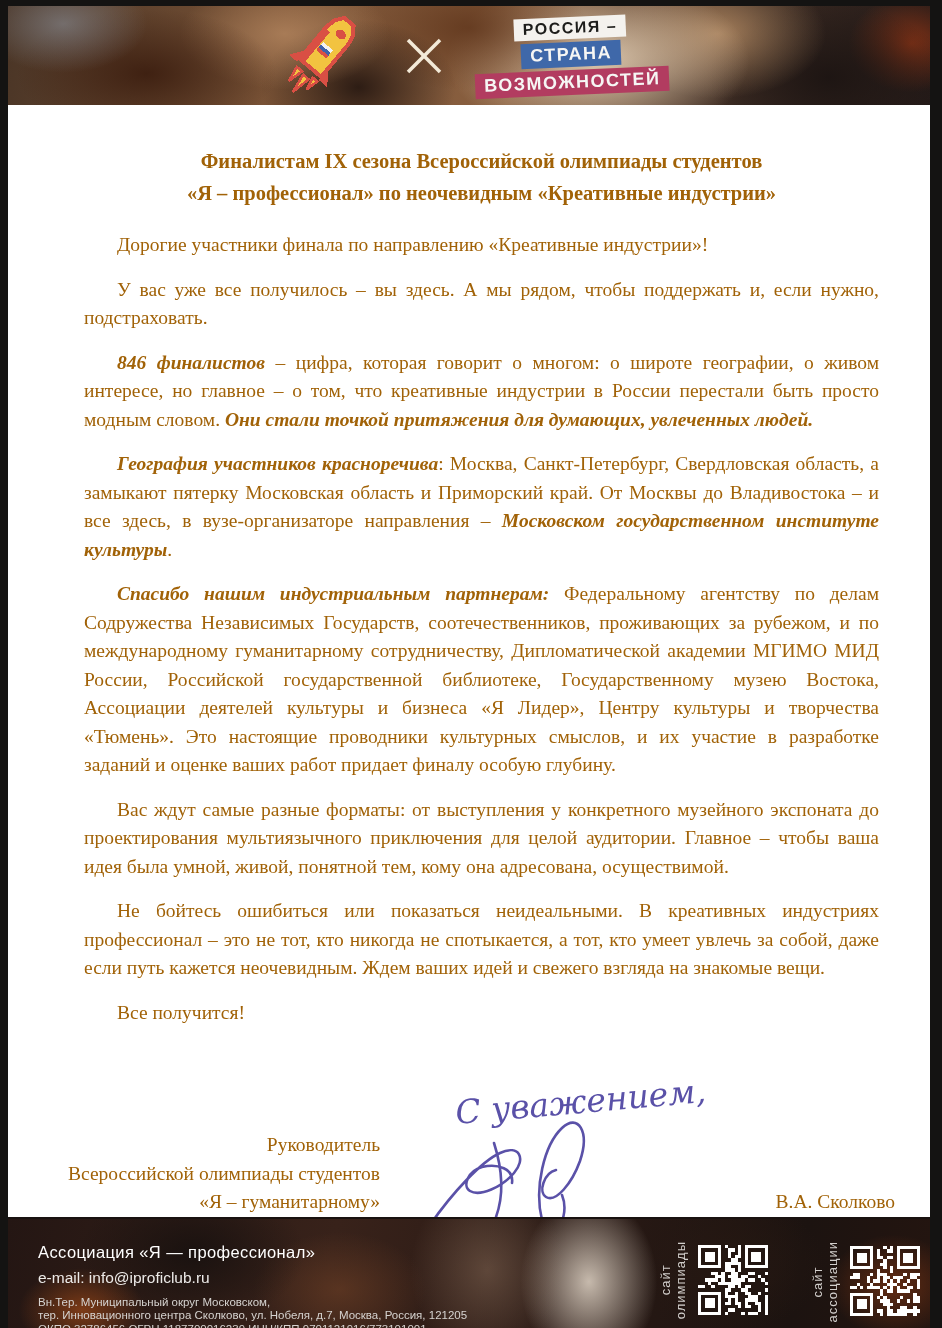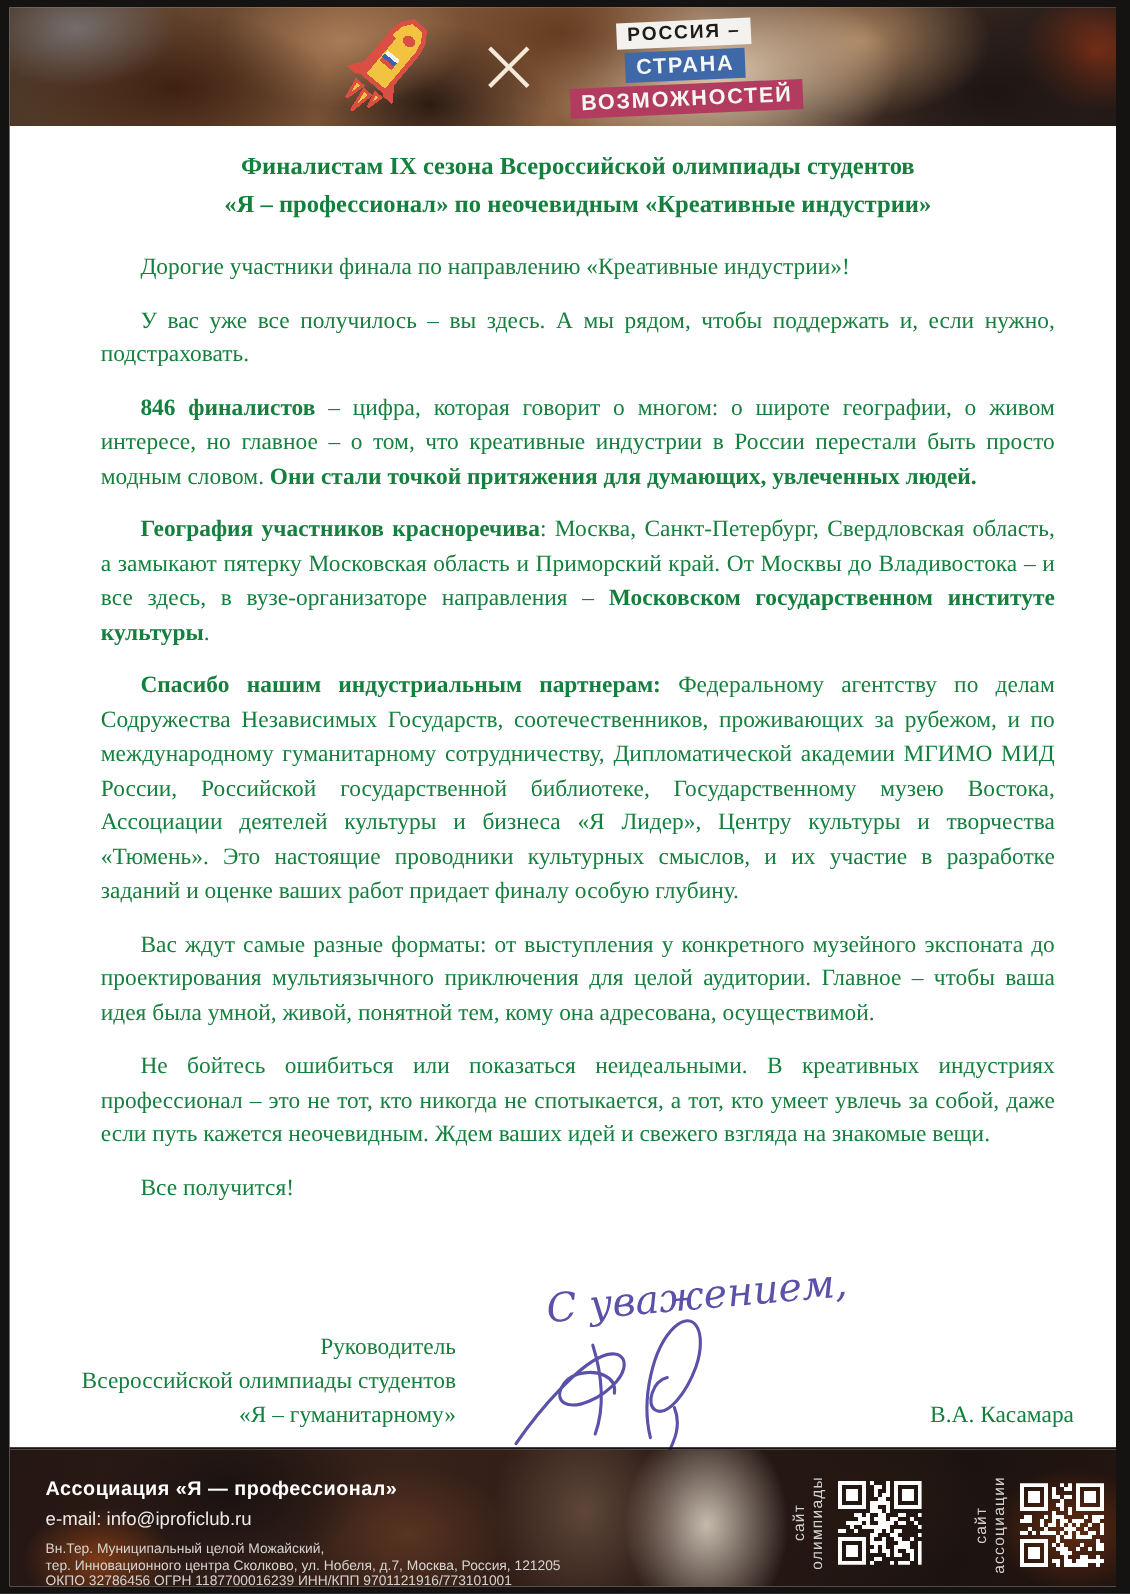--- a/index.html
+++ b/index.html
@@ -35,35 +35,35 @@
   .logo-cluster{position:absolute;left:0;right:0;top:0;bottom:0;
     display:flex;align-items:center;justify-content:center;gap:26px;}
   .rsv-stack{display:flex;flex-direction:column;align-items:center;gap:3px;
     transform:rotate(-2.5deg);font-family:"Liberation Sans",sans-serif;font-weight:700;}
   .rsv-box{padding:2px 9px;letter-spacing:1.5px;white-space:nowrap;}
   .rsv-w{background:#f4f2ee;color:#1d1d1b;font-size:16px;}
   .rsv-b{background:#3f68a9;color:#f6f6f4;font-size:18px;}
   .rsv-r{background:#b23c60;color:#f6f6f4;font-size:18px;}
 
   
-  .content{flex:1 1 auto;padding:18px 35px 0 60px;color:#15803d;}
+  .content{flex:1 1 auto;padding:40px 35px 0 60px;color:#a16207;}
   .title{text-align:center;font-weight:700;font-size:20.5px;line-height:32px;margin:0 0 22px 0;}
   .para{margin:16px;text-indent:33px;text-align:justify;font-size:19.5px;line-height:28.5px;}
-  .para .b{font-weight:700;}
+  .para .b{font-weight:700;font-style:italic;}
 
   .sig-row{position:relative;margin-top:104px;display:flex;justify-content:space-between;
     align-items:flex-end;font-size:19.5px;line-height:28.5px;}
   .sig-left div{white-space:nowrap;text-align:right;}
   .sig-svg{position:absolute;left:350px;top:-58px;width:280px;height:260px;overflow:visible;
     pointer-events:none;}
   .sig-greeting{font-family:"DejaVu Serif",serif;font-style:italic;font-size:33px;}
 
   
   .foot-text{position:absolute;left:30px;top:24px;font-family:"Liberation Sans",sans-serif;}
-  .foot-org{font-size:16.5px;font-weight:700;letter-spacing:.4px;color:#ffffff;}
+  .foot-org{font-size:16.5px;font-weight:400;letter-spacing:.4px;color:#ffffff;}
   .foot-mail{font-size:15.5px;color:#eceae8;margin-top:7px;}
   .foot-small{font-size:11.5px;line-height:13.5px;color:#d6d3d0;margin-top:9px;}
   .qr-group{position:absolute;top:22px;display:flex;align-items:center;gap:10px;}
   .qr-group.g1{left:650px;}
   .qr-group.g2{left:802px;}
   .qr-label{writing-mode:vertical-rl;transform:rotate(180deg);white-space:pre-line;
     font-family:"Liberation Sans",sans-serif;font-size:13px;line-height:15px;
     letter-spacing:1px;color:#d2cfcc;text-align:center;}
   .qr{width:70px;height:70px;}
 </style>
@@ -134,30 +134,30 @@
         <svg class="sig-svg" viewBox="0 0 280 260">
           <g fill="none" stroke="#5a51a8" stroke-width="2.6" stroke-linecap="round">
             <text class="sig-greeting" x="38" y="42" fill="#5a51a8" stroke="none" transform="rotate(-5 140 40)">С уважением,</text>
             <path d="M12,152 C34,120 64,88 82,80 C102,71 108,86 96,100 C84,114 62,124 52,118 C44,113 50,98 64,94 C80,90 96,96 94,110"></path>
             <path d="M76,70 C84,95 86,122 78,144"></path>
             <path d="M124,147 C116,115 126,72 144,55 C160,40 172,58 162,88 C154,110 138,130 128,124 C120,119 126,100 138,97"></path>
             <path d="M144,122 C156,152 120,172 134,197 C144,214 120,226 112,242"></path>
           </g>
         </svg>
 
-        <div class="sig-name">В.А. Касамара</div>
+        <div class="sig-name">В.А. Сколково</div>
       </div>
     </div>
 
     <div class="band-bottom">
       <div class="foot-text">
         <div class="foot-org">Ассоциация «Я — профессионал»</div>
         <div class="foot-mail">e-mail: info@iproficlub.ru</div>
         <div class="foot-small">
-          <div>Вн.Тер. Муниципальный целой Можайский,</div>
+          <div>Вн.Тер. Муниципальный округ Московском,</div>
           <div>тер. Инновационного центра Сколково, ул. Нобеля, д.7, Москва, Россия, 121205</div>
           <div>ОКПО 32786456 ОГРН 1187700016239 ИНН/КПП 9701121916/773101001</div>
         </div>
       </div>
 
       <div class="qr-group g1">
         <div class="qr-label">сайт
 олимпиады</div>
         <div class="qr"><svg width="70" height="70" viewBox="0 0 70 70" fill="#fff" shape-rendering="crispEdges">
               <rect x="26.67" y="0.00" width="3.33" height="3.33"></rect>

